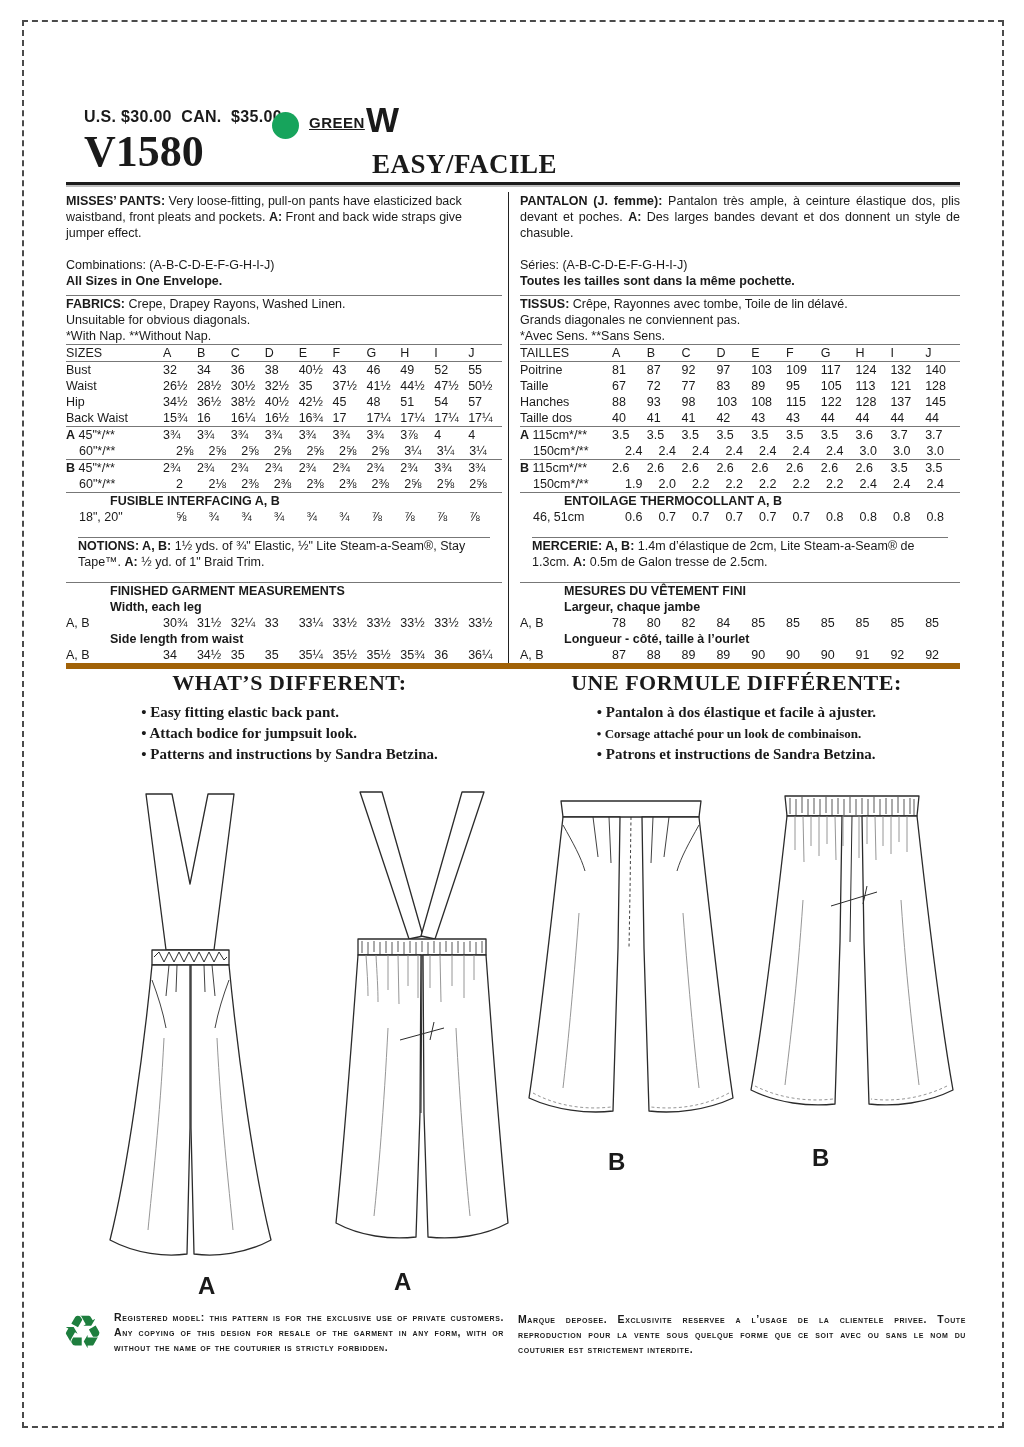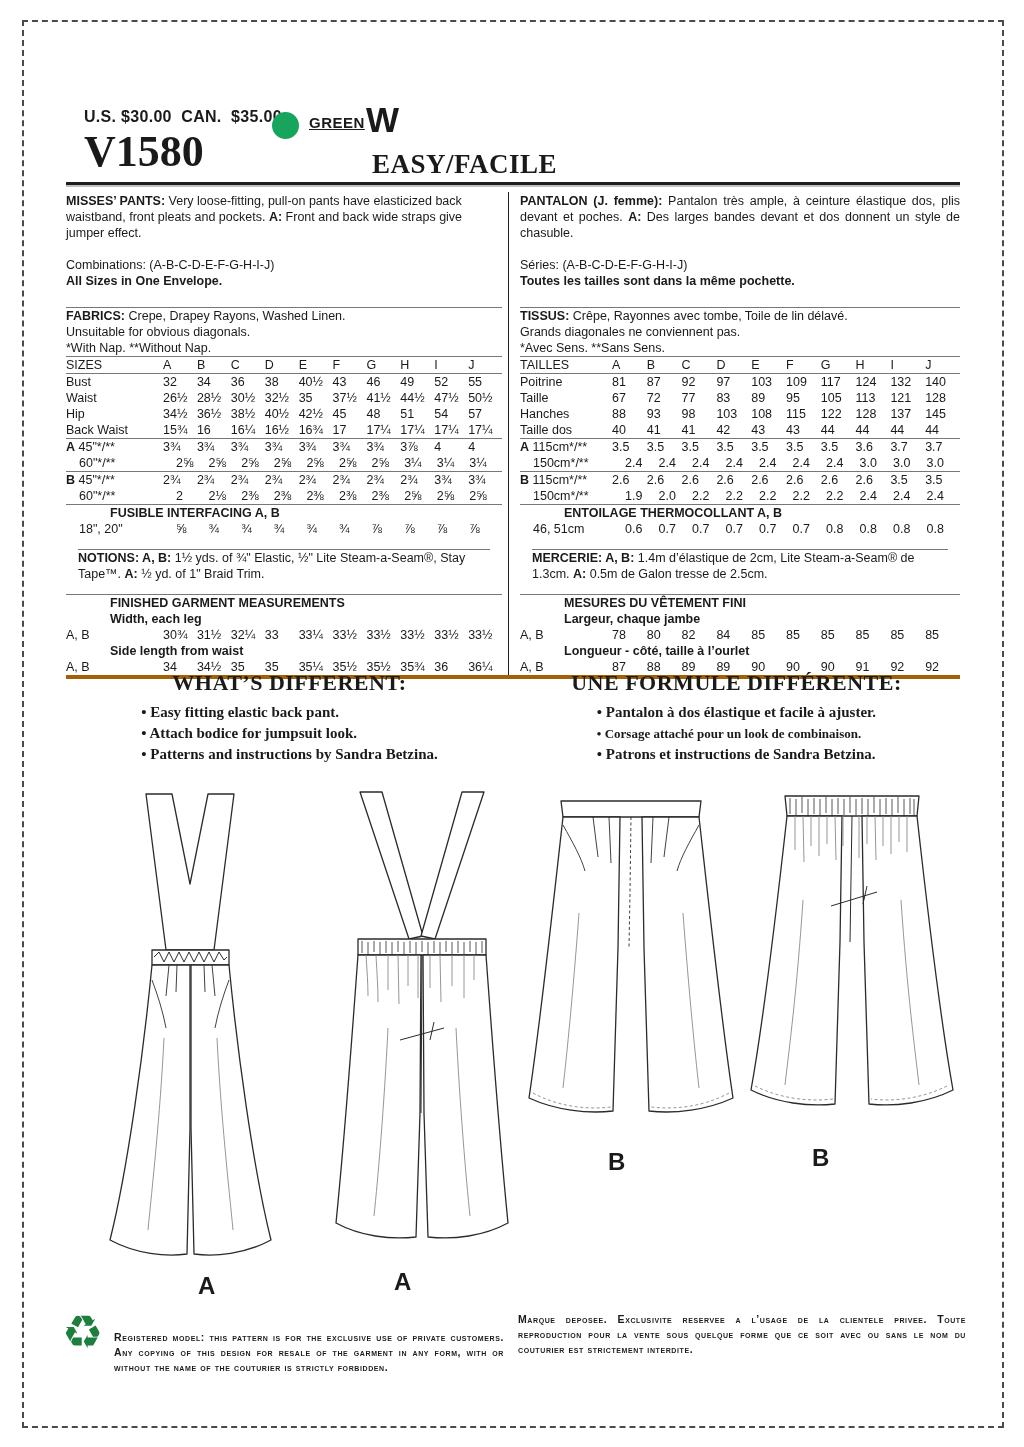--- a/index.html
+++ b/index.html
@@ -17,31 +17,31 @@
   .w-logo{position:absolute;left:366px;top:102px;font-weight:bold;font-size:35px;line-height:1;}
   .pattern-no{position:absolute;left:84px;top:130px;font-family:"Liberation Serif",serif;
               font-weight:bold;font-size:44px;line-height:1;}
   .difficulty{position:absolute;left:372px;top:149px;font-family:Liberation Serif, serif;
               font-weight:bold;font-size:27px;letter-spacing:.5px;}
   .headrule{position:absolute;left:66px;top:182px;width:894px;height:3px;background:#1d1d1d;
             border-bottom:2px solid #bfbfbf;}
 
   
   .cols{position:absolute;left:66px;top:192px;width:894px;display:flex;
-        font-size:12.5px;line-height:16px;border-bottom:4px solid #a16207;}
+        font-size:12.5px;line-height:16px;border-bottom:6px solid #a16207;}
   .col{box-sizing:border-box;}
   .col-en{width:442px;padding-right:6px;}
   .col-fr{width:452px;border-left:1.5px solid #222;padding-left:11px;}
   .desc{margin:1px 0 15px 0;min-height:49px;}
   .col-fr .desc{text-align:justify;}
   .line{white-space:nowrap;}
   b{font-weight:bold;}
   .bold{font-weight:bold;}
   .rule-top{border-top:1px solid #777;}
-  .fabrics{margin-top:18px;}
+  .fabrics{margin-top:6px;}
   .notions{margin:12px;}
 
   .trow{display:flex;}
   .trow.header{border-top:1px solid #777;border-bottom:1px solid #777;}
   .trow.rule{border-top:1px solid #777;}
   .tlabel{flex:0 0 97px;white-space:nowrap;overflow:visible;}
   .col-fr .tlabel{flex-basis:92px;}
   .tcell{flex:1 1 0;white-space:nowrap;}
   .tsection{font-weight:bold;white-space:nowrap;padding-left:44px;}
 
@@ -60,21 +60,21 @@
   .ln{fill:none;stroke:#2b2b2b;stroke-width:1.3;stroke-linejoin:round;}
   .lt{fill:none;stroke:#8a8a8a;stroke-width:0.9;}
   .wh{fill:#fff;stroke:#2b2b2b;stroke-width:1.3;stroke-linejoin:round;}
   .dash{stroke-dasharray:3,2.5;}
 
   
   .footer-en{position:absolute;left:62px;top:1310px;width:450px;display:flex;}
   .recycle{color:var(--recycle-green,#1e7e3e);font-size:46px;line-height:44px;flex:0 0 52px;}
   .legal{margin:0;font-size:10.5px;line-height:15px;font-weight:bold;
          font-variant:small-caps;letter-spacing:.6px;text-align:justify;}
-  .footer-en .legal{width:390px;margin-top:20px;}
+  .footer-en .legal{width:390px;}
   .footer-fr{position:absolute;left:518px;top:1312px;width:448px;}
 </style>
 </head>
 <body>
 
 <div class="page">
   <div class="cutline"></div>
 
   <div class="price">U.S. $30.00  CAN.  $35.00</div>
   <div class="dot"></div>

